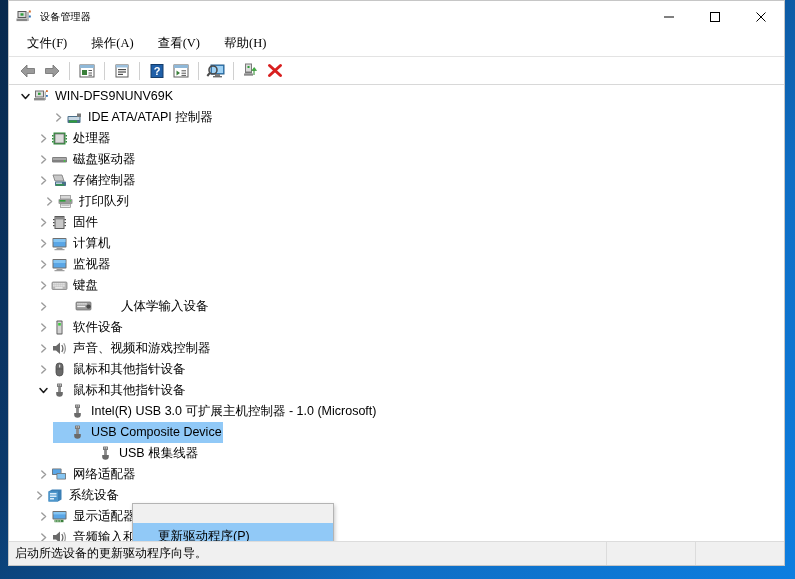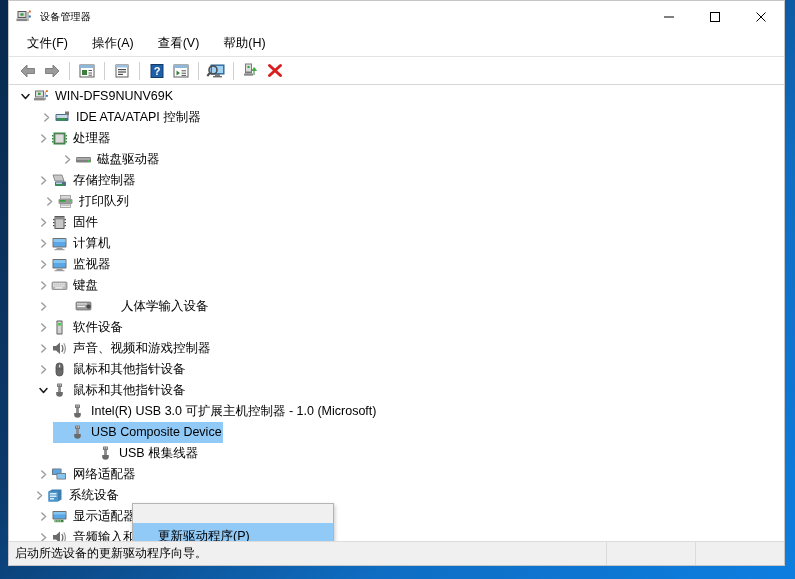--- a/index.html
+++ b/index.html
@@ -68,20 +68,21 @@
   }
   
   #menubar {
     height: 24px;
     min-height: 24px;
     background: #ffffff;
     display: flex;
     align-items: center;
     padding-left: 9px;
     border-bottom: 1px solid #e3e3e3;
+    font-family: Liberation Serif, serif;
   }
   .menuitem {
     font-size: 12.5px;
     color: #000;
     padding: 2px 9px 3px 9px;
     margin-right: 6px;
     white-space: nowrap;
   }
   
   #toolbar {
@@ -347,21 +348,21 @@
               <rect x="1" y="10" width="11" height="2.4" fill="#8a8a8a"></rect>
               <rect x="11.6" y="3.5" width="1.4" height="8.5" fill="#b5b5b5"></rect>
               <rect x="13" y="2.2" width="1.8" height="1.8" fill="#d06a2a"></rect>
               <rect x="13" y="7" width="1.8" height="1.8" fill="#2b6fb5"></rect>
             </svg>
           </span>
           <span class="row-label">WIN-DFS9NUNV69K</span>
         </div>
       </div>
       <div class="row">
-        <div class="inner" style="padding-left: 29px;">
+        <div class="inner" style="padding-left: 41px; align-items: flex-end;">
           <span class="chev">
             <svg width="11" height="11" viewBox="0 0 11 11">
               <path d="M3.8 2 L7.6 5.5 L3.8 9" fill="none" stroke="#9a9a9a" stroke-width="1.4" stroke-linecap="round" stroke-linejoin="round"></path>
             </svg>
           </span>
           <span class="row-ico">
             <svg width="17" height="17" viewBox="0 0 17 17">
               <rect x="1.5" y="5" width="13" height="7" rx="1" fill="#4b6f8a"></rect>
               <rect x="2.5" y="6" width="11" height="3" fill="#c8d8e4"></rect>
               <rect x="3" y="9.5" width="8" height="2" fill="#2e9e3a"></rect>
@@ -387,21 +388,21 @@
               <rect x="1" y="11" width="1.5" height="1.5" fill="#2e8b3a"></rect>
               <rect x="14.5" y="5" width="1.5" height="1.5" fill="#2e8b3a"></rect>
               <rect x="14.5" y="8" width="1.5" height="1.5" fill="#2e8b3a"></rect>
               <rect x="14.5" y="11" width="1.5" height="1.5" fill="#2e8b3a"></rect>
             </svg>
           </span>
           <span class="row-label">处理器</span>
         </div>
       </div>
       <div class="row">
-        <div class="inner" style="padding-left: 26px; margin-left: 24px;">
+        <div class="inner" style="padding-left: 26px;">
           <span class="chev">
             <svg width="11" height="11" viewBox="0 0 11 11">
               <path d="M3.8 2 L7.6 5.5 L3.8 9" fill="none" stroke="#9a9a9a" stroke-width="1.4" stroke-linecap="round" stroke-linejoin="round"></path>
             </svg>
           </span>
           <span class="row-ico">
             <svg width="17" height="17" viewBox="0 0 17 17">
               <rect x="1" y="6" width="15" height="5.5" rx="1.2" fill="#7f7f7f"></rect>
               <rect x="1.8" y="7" width="13.4" height="2" fill="#a8a8a8"></rect>
               <circle cx="13.5" cy="10" r="0.9" fill="#3ec93e"></circle>

